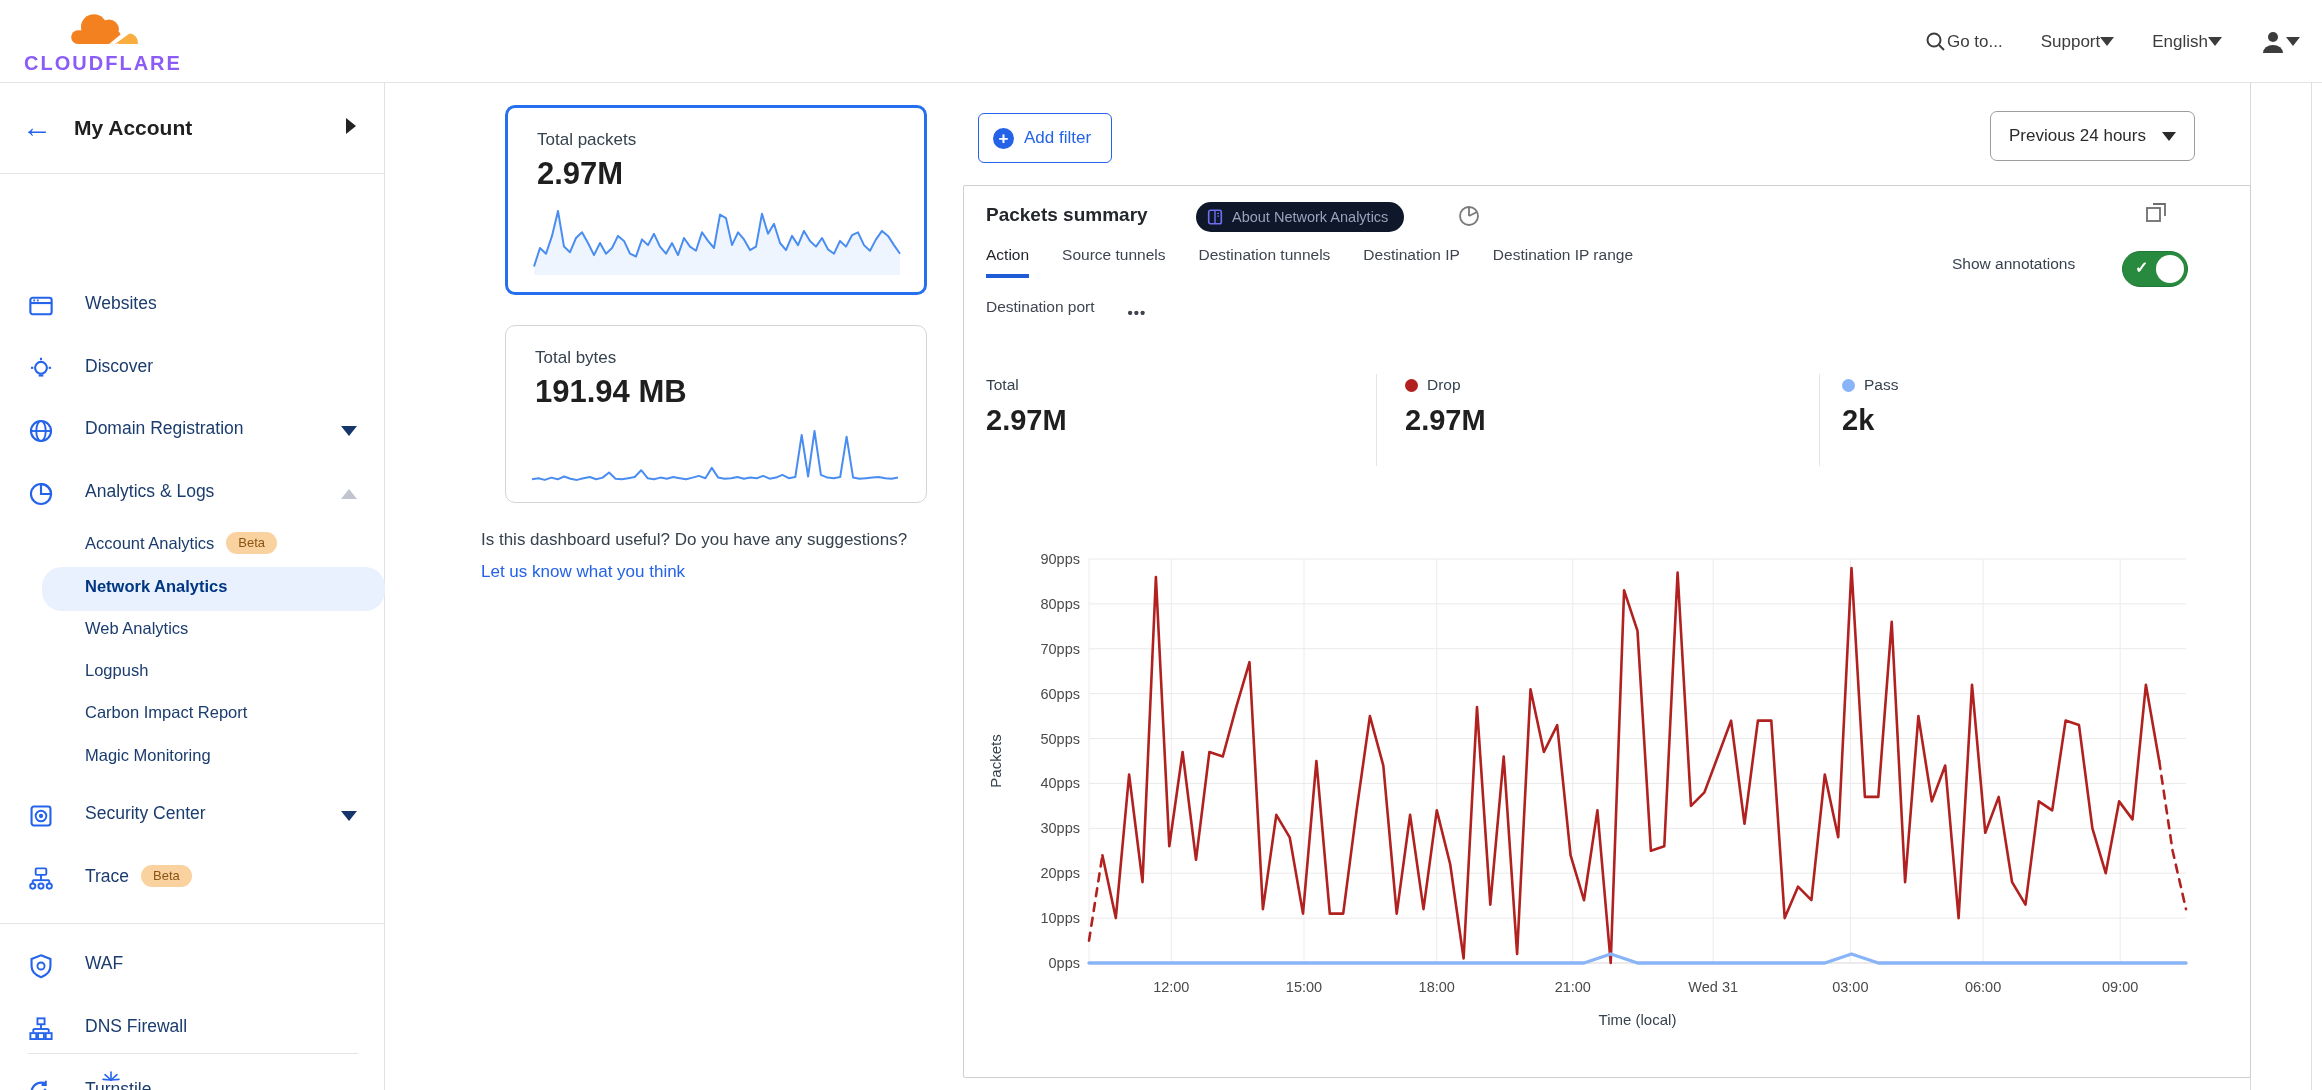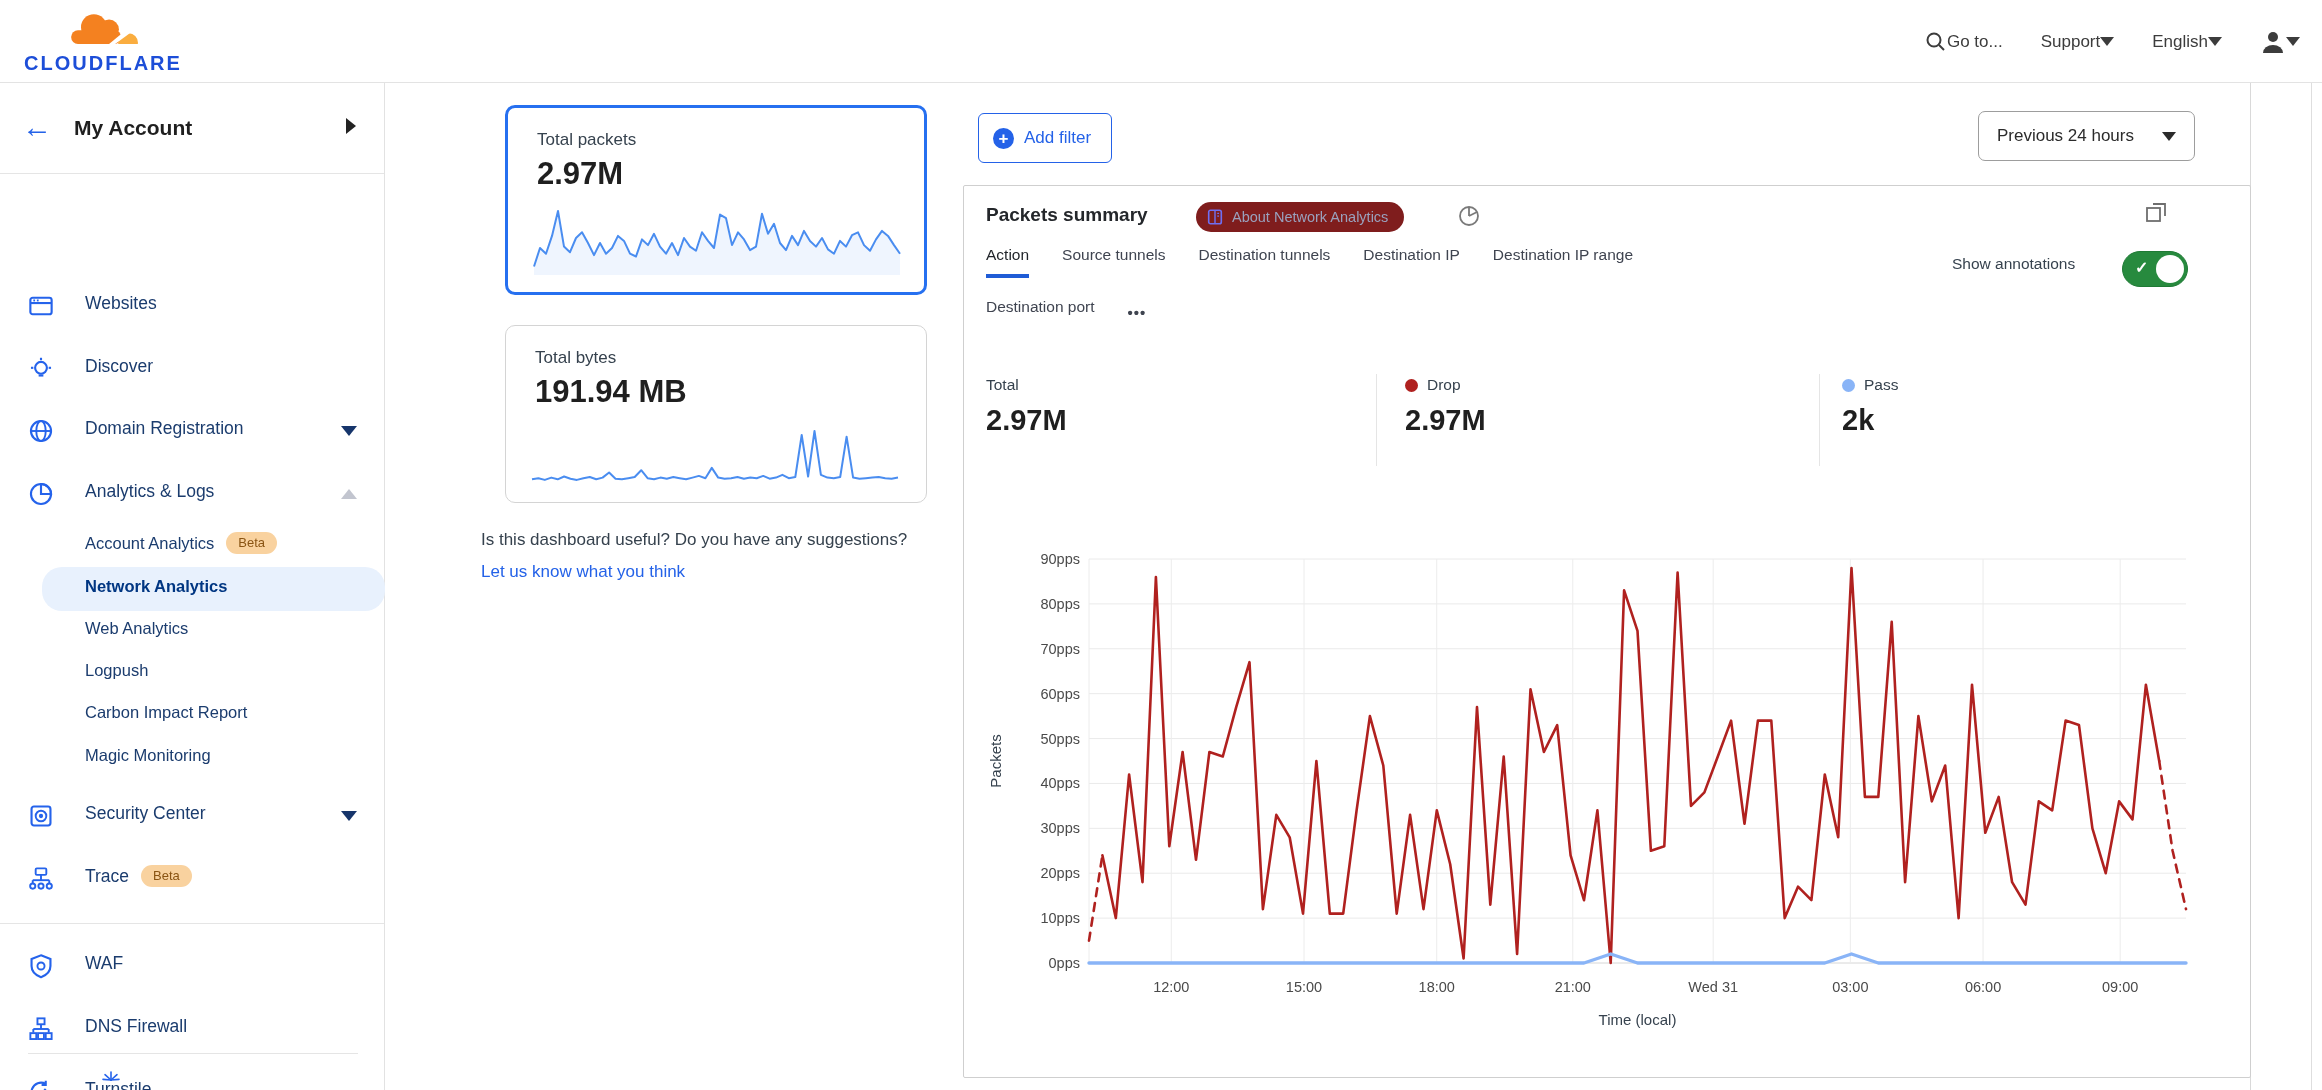--- a/index.html
+++ b/index.html
@@ -3,21 +3,21 @@
 <meta charset="utf-8">
 <style>
   * { margin:0; padding:0; box-sizing:border-box; }
   body { background:#fff; font-family:"Liberation Sans",sans-serif; }
   .page { position:relative; width:2322px; height:1090px; background:#fff; overflow:hidden; }
 
   
   .header { position:absolute; left:0; top:0; width:2322px; height:83px; background:#fff; border-bottom:1px solid #e3e3e3; }
   .logo { position:absolute; left:18px; top:5px; width:170px; height:72px; }
   .logo svg { position:absolute; left:46px; top:4px; }
-  .logo .brand { position:absolute; left:0; top:47px; width:170px; text-align:center; font-size:20px; font-weight:800; letter-spacing:2px; color:#1d4ed8; }
+  .logo .brand { position:absolute; left:0; top:47px; width:170px; text-align:center; font-size:20px; font-weight:800; letter-spacing:2px; color:#8b5cf6; }
   .hdr-right { position:absolute; right:22px; top:0; height:83px; display:flex; align-items:center; gap:38px; }
   .hdr-item { display:flex; align-items:center; font-size:17px; color:#3c3c3c; cursor:pointer; }
   .caret { width:0; height:0; border-left:7px solid transparent; border-right:7px solid transparent; border-top:9px solid #3c3c3c; display:inline-block; }
 
   
   .sidebar { position:absolute; left:0; top:83px; width:385px; height:1007px; background:#fff; border-right:1px solid #e2e2e2; }
   .acct-row { position:absolute; left:0; top:0; width:100%; height:90px; }
   .back-arrow { position:absolute; left:22px; top:29px; font-size:30px; color:#2462e8; line-height:30px; cursor:pointer; }
   .acct-title { position:absolute; left:74px; top:33px; font-size:21px; font-weight:bold; color:#1f1f1f; }
   .acct-caret { position:absolute; right:28px; top:35px; width:0; height:0; border-top:8px solid transparent; border-bottom:8px solid transparent; border-left:10px solid #222; }
@@ -41,26 +41,26 @@
   .metric-spark { position:absolute; left:24px; bottom:14px; }
   .feedback { position:absolute; left:481px; top:524px; width:440px; font-size:17px; color:#36424e; line-height:32px; }
   .feedback a { color:#2462e8; cursor:pointer; }
 
   
   .main-col { position:absolute; left:963px; top:83px; width:1288px; height:1007px; border-right:1px solid #d9d9d9; }
   .scroll-line { position:absolute; left:2311px; top:83px; width:1px; height:1007px; background:#dedede; }
 
   .btn-addfilter { position:absolute; left:15px; top:30px; height:50px; padding:0 20px 0 14px; display:flex; align-items:center; gap:10px; background:#fff; border:1px solid #2462e8; border-radius:6px; color:#2462e8; font-size:17px; cursor:pointer; }
   .plus-circle { width:21px; height:21px; border-radius:50%; background:#2462e8; color:#fff; font-size:17px; line-height:21px; text-align:center; font-weight:bold; }
-  .btn-timerange { position:absolute; right:55px; top:28px; height:50px; padding:0 18px; display:flex; align-items:center; gap:28px; background:#fff; border:1px solid #9d9d9d; border-radius:7px; color:#2b2b2b; font-size:17px; cursor:pointer; }
+  .btn-timerange { position:absolute; right:55px; top:28px; height:50px; padding:0 18px; display:flex; align-items:center; gap:16px; background:#fff; border:1px solid #9d9d9d; border-radius:7px; color:#2b2b2b; font-size:17px; cursor:pointer; }
   .btn-timerange .caret { border-top-color:#2b2b2b; }
 
   .panel { position:absolute; left:0; top:102px; width:1288px; height:893px; background:#fff; border:1px solid #cfcfcf; border-radius:2px; }
   .panel-title { position:absolute; left:22px; top:18px; font-size:19px; font-weight:bold; color:#24272b; }
-  .about-badge { position:absolute; left:232px; top:16px; height:30px; padding:0 16px 0 10px; display:flex; align-items:center; gap:8px; background:#7f1d1d; border-radius:15px; color:#9aa1bd; font-size:14.5px; cursor:pointer; }
+  .about-badge { position:absolute; left:232px; top:16px; height:30px; padding:0 16px 0 10px; display:flex; align-items:center; gap:8px; background:#0f172a; border-radius:15px; color:#9aa1bd; font-size:14.5px; cursor:pointer; }
   .pie-icon { position:absolute; left:492px; top:16px; cursor:pointer; }
   .popout-icon { position:absolute; right:80px; top:14px; cursor:pointer; }
 
   .tabs-row { position:absolute; left:22px; top:60px; display:flex; gap:33px; }
   .tabs-row2 { position:absolute; left:22px; top:112px; display:flex; gap:33px; align-items:center; }
   .tab { font-size:15.5px; color:#3f4450; padding-bottom:10px; cursor:pointer; white-space:nowrap; }
   .tab.active { color:#1f2328; border-bottom:4px solid #1f5cd6; }
   .tab-more { font-size:15px; font-weight:bold; color:#3f4450; letter-spacing:1px; cursor:pointer; }
 
   .annot-label { position:absolute; left:988px; top:62px; width:170px; font-size:15.5px; color:#36424e; line-height:31px; }

